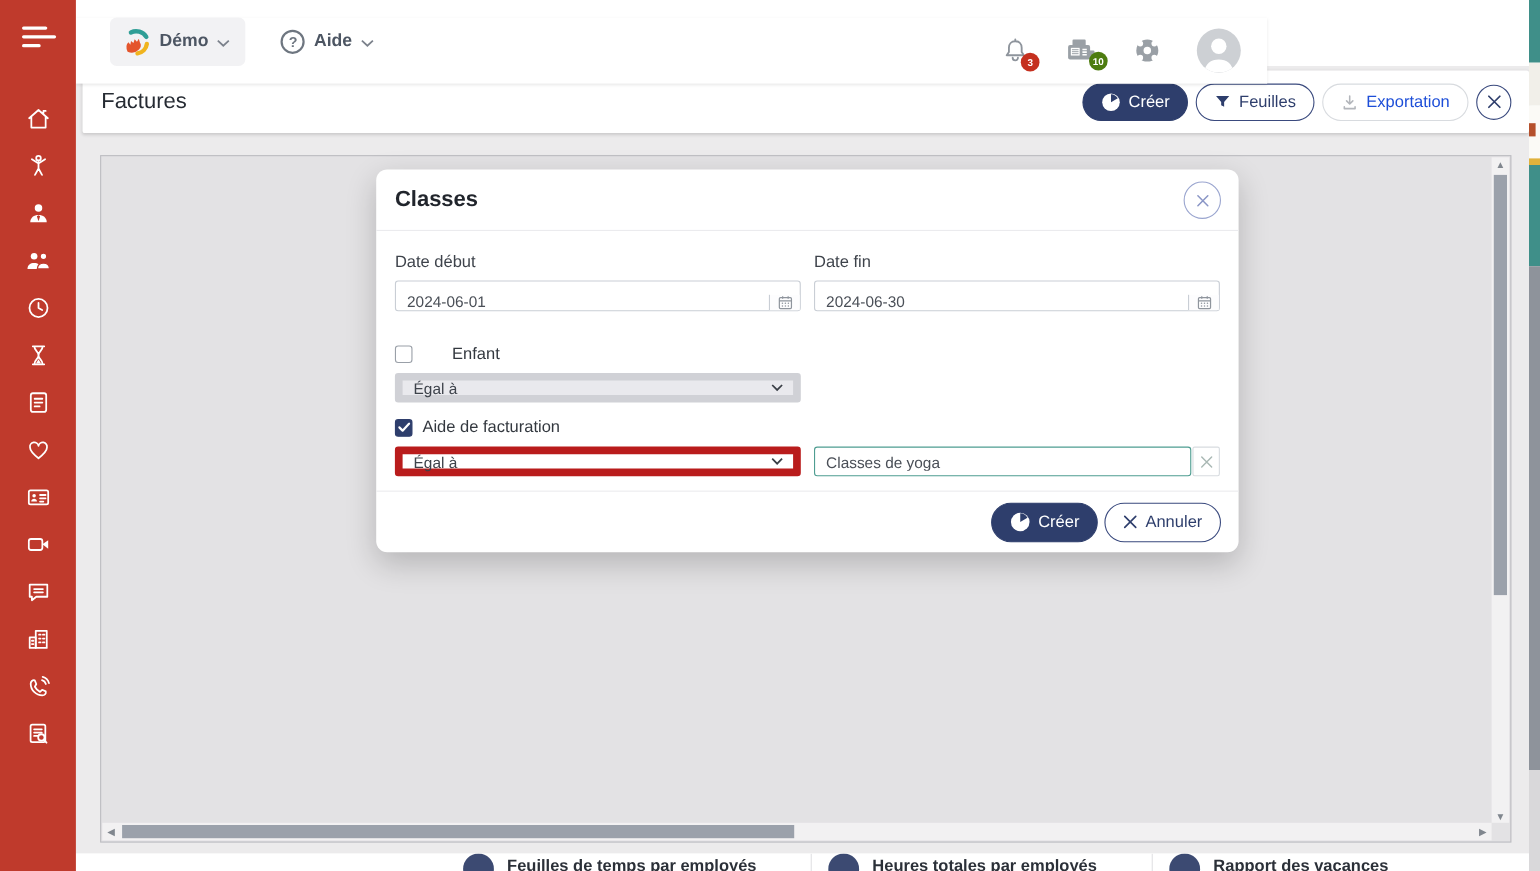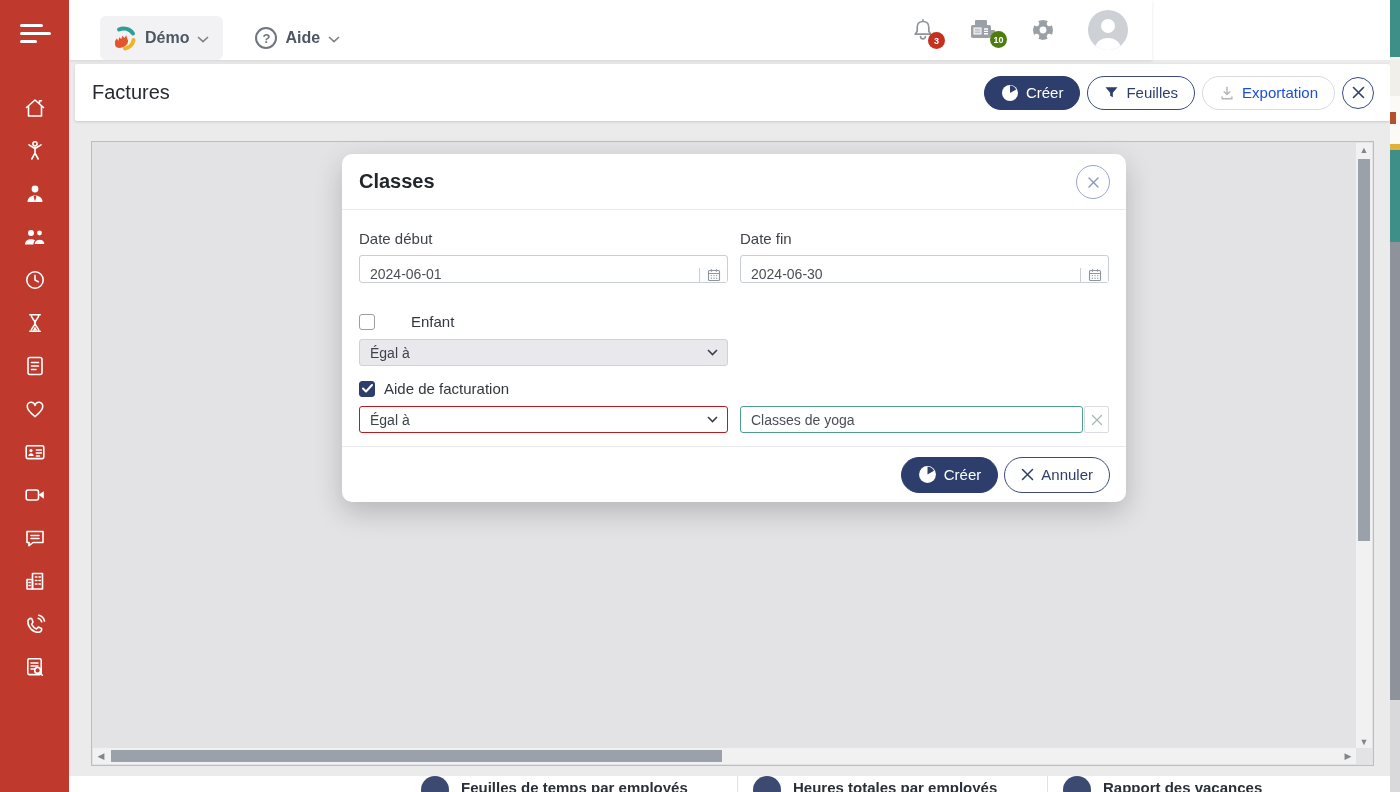--- a/index.html
+++ b/index.html
@@ -12,22 +12,22 @@
   .hamburger { position:absolute; left:20px; top:24px; width:34px; height:22px; cursor:pointer; }
   .hamburger span { display:block; background:#fff; height:3px; border-radius:2px; margin-bottom:5px; }
   .hamburger span:nth-child(1){ width:23px; }
   .hamburger span:nth-child(2){ width:31px; }
   .hamburger span:nth-child(3){ width:17px; }
   .side-icons { position:absolute; top:96px; left:0; width:69px; display:flex; flex-direction:column; align-items:center; gap:19px; }
   .side-icons .si { width:26px; height:24px; display:flex; align-items:center; justify-content:center; cursor:pointer; }
   .side-icons svg { stroke:#fff; fill:none; stroke-width:1.6; stroke-linecap:round; stroke-linejoin:round; }
 
   
-  .topbar { position:absolute; left:69px; top:0; width:1083px; height:60px; background:#fff; z-index:20;
-    display:flex; align-items:flex-end; box-shadow:0 1px 3px rgba(0,0,0,.10); }
+  .topbar { position:absolute; left:69px; top:16px; width:1083px; height:60px; background:#fff; z-index:20;
+    display:flex; align-items:flex-start; box-shadow:0 1px 3px rgba(0,0,0,.10); }
   .org-btn { margin-left:31px; height:44px; background:#f2f2f4; border-radius:6px; display:flex; align-items:center;
     gap:8px; padding:0 14px 0 10px; cursor:pointer; }
   .org-btn .lbl, .help-btn .lbl { font-size:16px; font-weight:bold; color:#4d5663; }
   .help-btn { margin-left:22px; height:44px; display:flex; align-items:center; gap:8px; padding:0 10px; cursor:pointer; }
   .qmark { width:22px; height:22px; border:2px solid #6e7680; border-radius:50%; color:#6e7680;
     font-size:13px; font-weight:bold; display:flex; align-items:center; justify-content:center; }
   .chev { margin-top:2px; }
   .top-right { position:absolute; right:24px; top:0; height:60px; display:flex; align-items:center; gap:32px; }
   .tr-ico { position:relative; cursor:pointer; display:flex; align-items:center; }
   .badge { position:absolute; right:-9px; bottom:-5px; min-width:17px; height:17px; border-radius:9px;
@@ -84,21 +84,21 @@
     font-family:"Liberation Sans", sans-serif; background:transparent; }
   .cal-btn { width:28px; border-left:1px solid #c9ced5; display:flex; align-items:center; justify-content:center; cursor:pointer; background:#fdfdfe; }
   .chk-row { display:flex; align-items:center; gap:9px; }
   .chk-row.first { margin-top:30px;gap:36px; }
   .chk-row.second { margin-top:14px; }
   .chkbox { width:16px; height:16px; border:1px solid #9aa0a8; border-radius:3px; background:#fff; cursor:pointer;
     display:flex; align-items:center; justify-content:center; }
   .chkbox.checked { background:#2e3e6c; border-color:#2e3e6c; }
   .chk-label { font-size:15px; color:#33383f; }
   .selrow { margin-top:9px; }
-  .select { height:27px; border:1px solid #b91c1c; border-radius:3px; background:#fff; display:flex; align-items:center;
+  .select { height:27px; border:7px solid #b91c1c; border-radius:3px; background:#fff; display:flex; align-items:center;
     padding:0 10px; font-size:14px; color:#3e434b; position:relative; cursor:pointer; }
   .select.disabled { background:#e9e9ed; border-color:#d0d1d6; cursor:default; }
   .select .sel-chev { position:absolute; right:9px; }
   .valcell { display:flex;justify-content:flex-end; }
   .val-input { flex:1; height:27px; border:1.5px solid #4e9d91; border-radius:3px; font-size:14px; color:#4a4f57;
     padding:0 10px; outline:none; font-family:"Liberation Sans", sans-serif; }
   .clear-btn { width:25px; height:27px; margin-left:1px; border:1px solid #d8dce0; border-radius:2px; background:#fff;
     display:flex; align-items:center; justify-content:center; cursor:pointer; }
   .m-foot { height:56px; flex:none; border-top:1px solid #ebebee; display:flex; align-items:center; justify-content:flex-end;
     padding-right:16px; gap:6px; }

